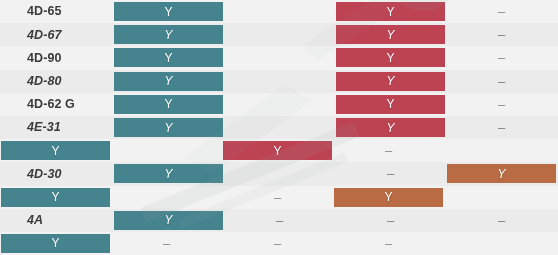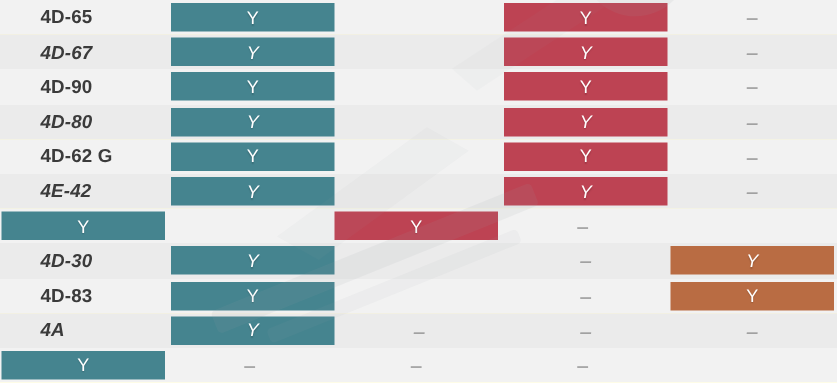--- a/index.html
+++ b/index.html
@@ -7,21 +7,21 @@
     padding: 0;
     background: #ffffff;
   }
   body {
     font-family: "Liberation Sans", sans-serif;
   }
   #app {
     position: relative;
     width: 558px;
     height: 255px;
-    background: #fef9c3;
+    background: #5eead4;
     overflow: hidden;
   }
 
   
   .watermark {
     position: absolute;
     left: 0; top: 0;
     width: 558px; height: 255px;
     pointer-events: none;
     opacity: 0.10;
@@ -192,21 +192,21 @@
         </div>
       <div class="cell data">
           <span class="chip red">Y</span>
         </div>
       <div class="cell data">
           <span class="dash">–</span>
         </div>
     </div>
 
     <div class="row even">
-      <div class="cell label">4E-42</div>
+      <div class="cell label">4E-31</div>
       <div class="cell data">
           <span class="chip teal">Y</span>
         </div>
       <div class="cell data">
           <span class="chip green blank"></span>
         </div>
       <div class="cell data">
           <span class="chip red">Y</span>
         </div>
       <div class="cell data">
@@ -239,21 +239,20 @@
         </div>
       <div class="cell data">
           <span class="dash">–</span>
         </div>
       <div class="cell data">
           <span class="chip brown">Y</span>
         </div>
     </div>
 
     <div class="row odd">
-      <div class="cell label">4D-83</div>
       <div class="cell data">
           <span class="chip teal">Y</span>
         </div>
       <div class="cell data">
           <span class="chip green blank"></span>
         </div>
       <div class="cell data">
           <span class="dash">–</span>
         </div>
       <div class="cell data">

